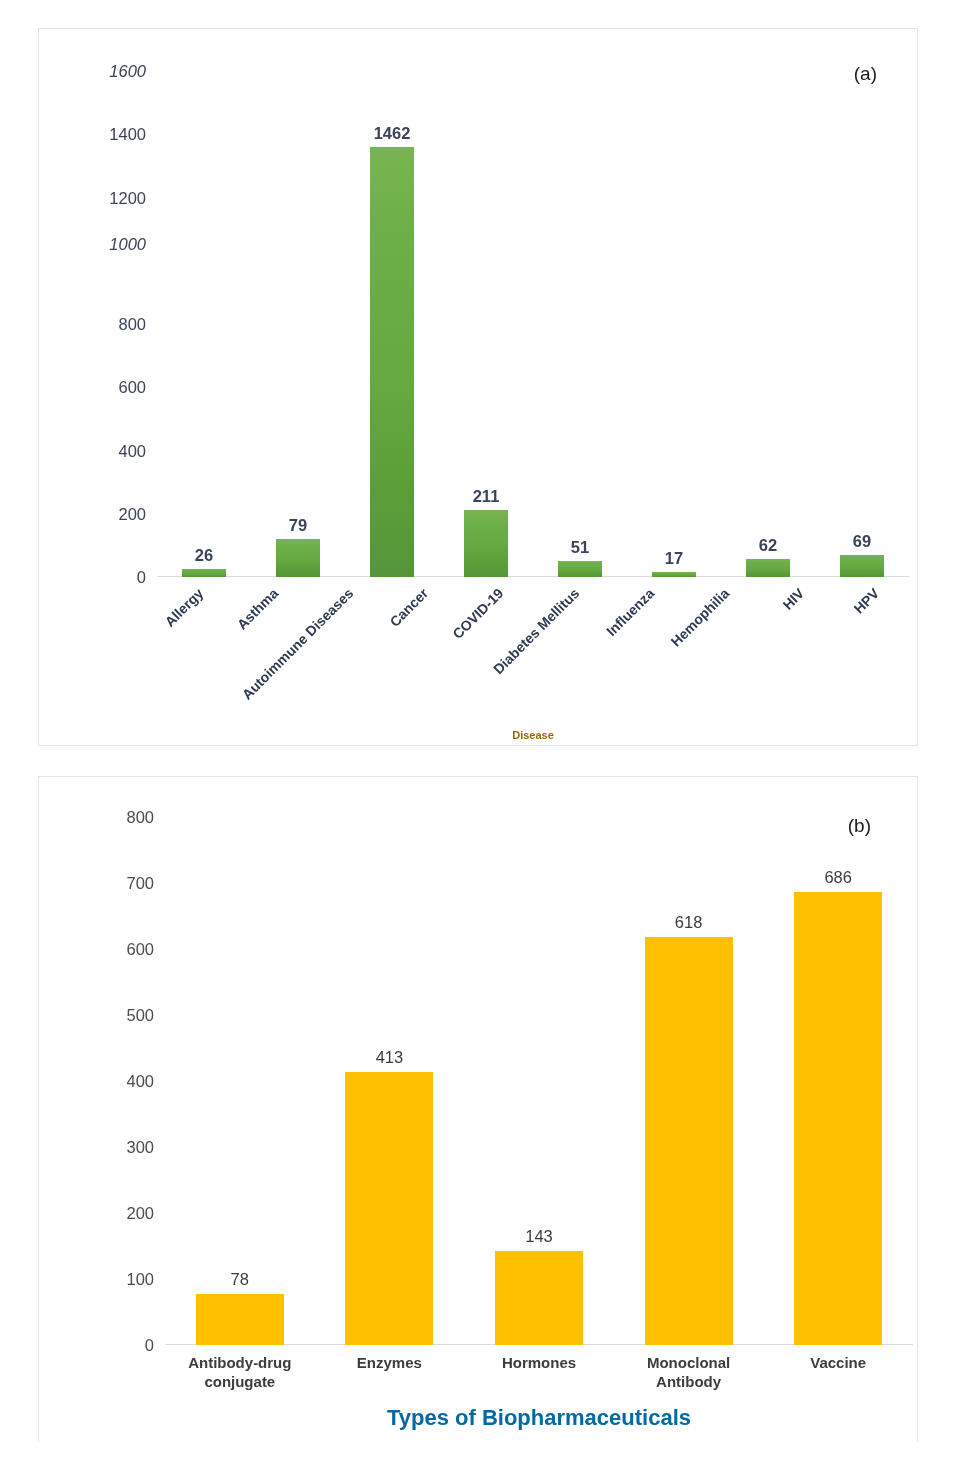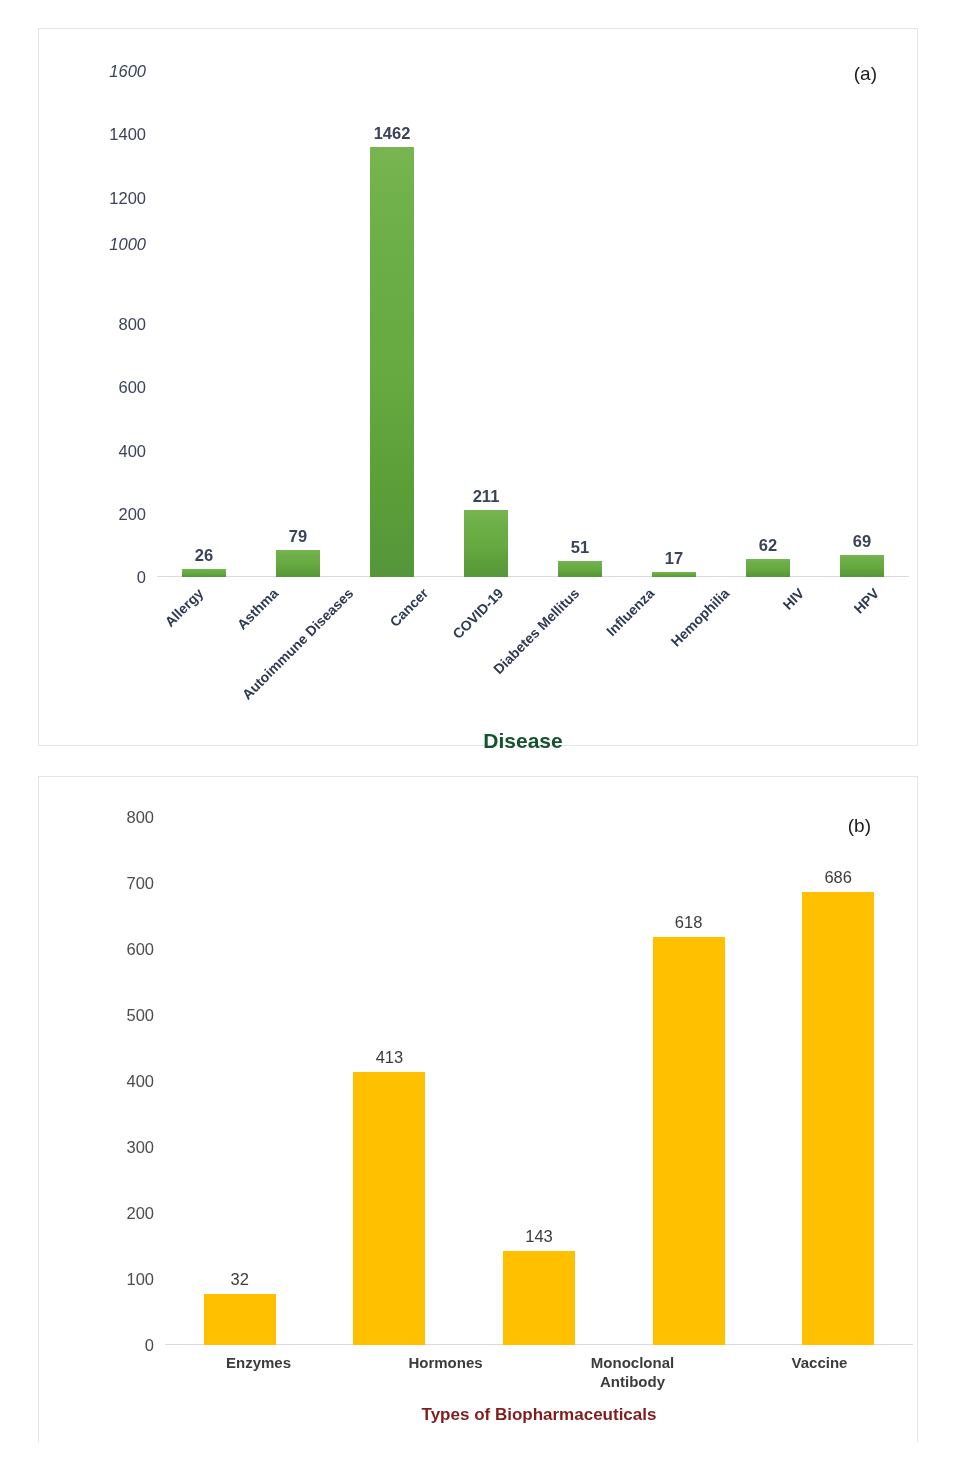--- a/index.html
+++ b/index.html
@@ -160,25 +160,25 @@
     left: 50%;
     top: 8px;
     transform-origin: left top;
     transform: rotate(-45deg);
     font-size: 14px;
     font-weight: bold;
     color: #2e3a52;
     white-space: nowrap;
   }
   #xlabel-a {
-    left: 108px;
+    left: 118px;
     top: 700px;
     width: 752px;
-    font-size: 21px;
-    color: #14532d;
+    font-size: 11px;
+    color: #a16207;
   }
 
   
   #plot-b {
     left: 126px;
     top: 40px;
     width: 748px;
     height: 528px;
   }
   #panel-b .ytick {
@@ -186,21 +186,21 @@
     color: #4c4c4c;
   }
   #panel-b .bar-value {
     font-size: 16.5px;
     color: #3c3c3c;
     bottom: 100%;
     margin-bottom: 5px;
   }
   #panel-b .bar {
     background: #ffc000;
-    width: 72px;
+    width: 88px;
   }
   .xticks-flat {
     position: absolute;
     left: 0;
     right: 0;
     top: 100%;
     display: flex;
   }
   .xticks-flat .slot-t {
     flex: 1 1 0;
@@ -208,22 +208,22 @@
     padding-top: 9px;
     font-size: 15px;
     font-weight: bold;
     color: #3c3c3c;
     line-height: 1.25;
   }
   #xlabel-b {
     left: 126px;
     top: 628px;
     width: 748px;
-    font-size: 17px;
-    color: #7f1d1d;
+    font-size: 22px;
+    color: #0369a1;
   }
 </style>
 </head>
 <body>
 
 <div class="page">
 
   <div class="panel" id="panel-a">
 
     <div class="panel-tag">(a)</div>
@@ -243,21 +243,21 @@
           <div class="ytick" style="top: 442.75px;">200</div>
           <div class="ytick" style="top: 506px;">0</div>
         </div>
       <div class="bars" id="bars-a">
           <div class="slot">
             <div class="bar" style="height: 8.2225px;">
               <div class="bar-value">26</div>
             </div>
           </div>
           <div class="slot">
-            <div class="bar" style="height: 27px;">
+            <div class="bar" style="height: 38px;">
               <div class="bar-value">79</div>
             </div>
           </div>
           <div class="slot">
             <div class="bar" style="height: 430px; margin-top: 18px;">
               <div class="bar-value">1462</div>
             </div>
           </div>
           <div class="slot">
             <div class="bar" style="height: 66.7287px;">
@@ -335,21 +335,21 @@
           <div class="ytick" style="top: 198px;">500</div>
           <div class="ytick" style="top: 264px;">400</div>
           <div class="ytick" style="top: 330px;">300</div>
           <div class="ytick" style="top: 396px;">200</div>
           <div class="ytick" style="top: 462px;">100</div>
           <div class="ytick" style="top: 528px;">0</div>
         </div>
       <div class="bars" id="bars-b">
           <div class="slot">
             <div class="bar" style="height: 51.48px;">
-              <div class="bar-value">32</div>
+              <div class="bar-value">78</div>
             </div>
           </div>
           <div class="slot">
             <div class="bar" style="height: 272.58px;">
               <div class="bar-value">413</div>
             </div>
           </div>
           <div class="slot">
             <div class="bar" style="height: 94.38px;">
               <div class="bar-value">143</div>
@@ -361,20 +361,24 @@
             </div>
           </div>
           <div class="slot">
             <div class="bar" style="height: 452.76px;">
               <div class="bar-value">686</div>
             </div>
           </div>
         </div>
       <div class="xticks-flat" id="xticks-b">
           <div class="slot-t">
+            <div>Antibody-drug</div>
+            <div>conjugate</div>
+          </div>
+          <div class="slot-t">
             <div>Enzymes</div>
           </div>
           <div class="slot-t">
             <div>Hormones</div>
           </div>
           <div class="slot-t">
             <div>Monoclonal</div>
             <div>Antibody</div>
           </div>
           <div class="slot-t">

